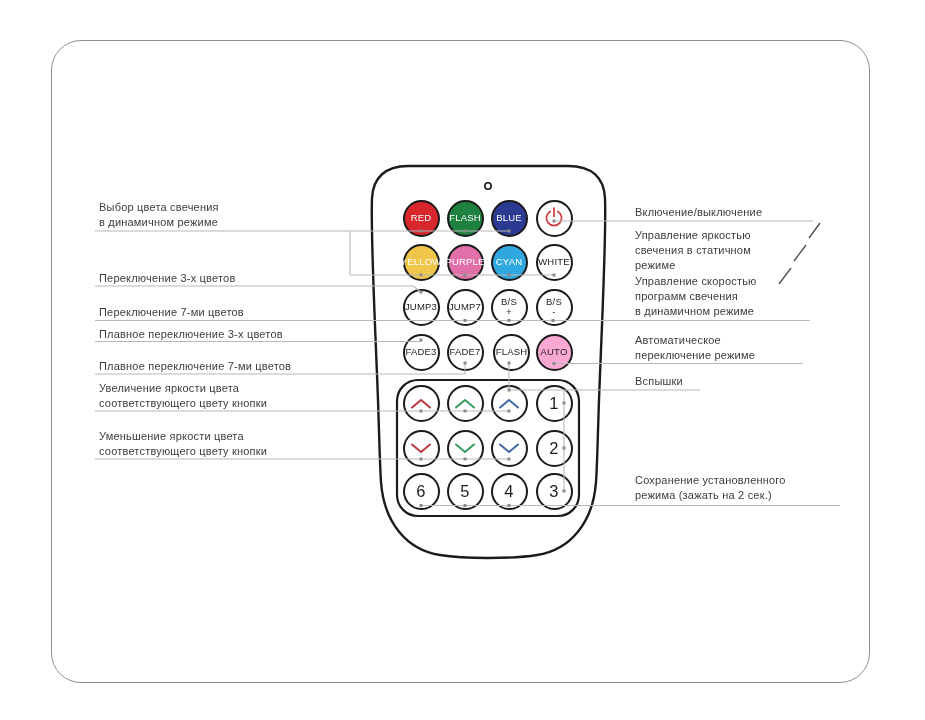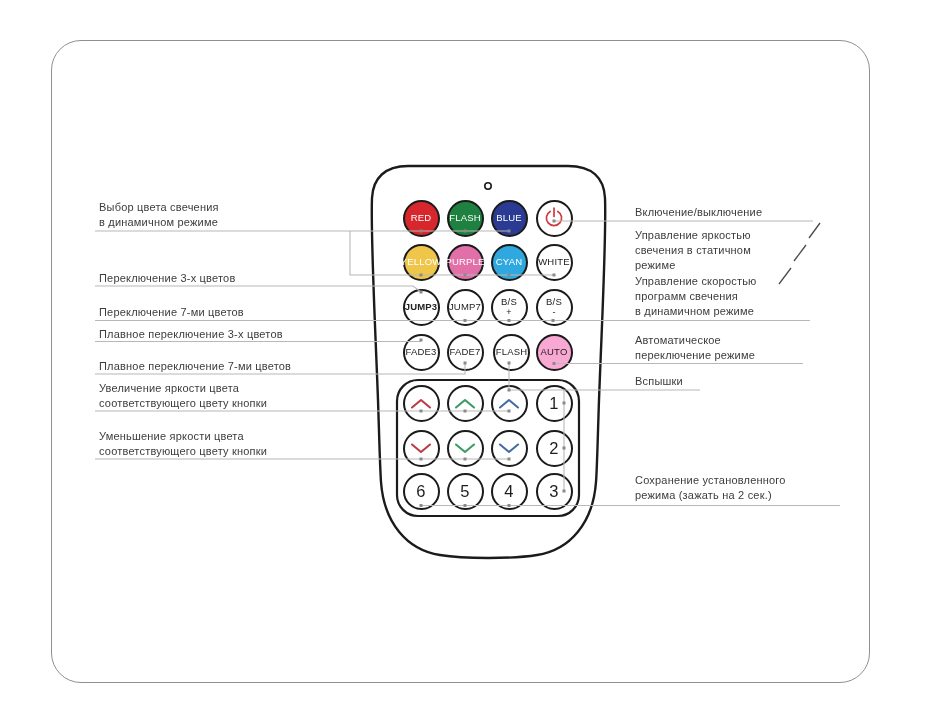--- a/index.html
+++ b/index.html
@@ -48,21 +48,21 @@
       <div class="btn" style="left: 446.5px; top: 243.5px; background: rgb(225, 112, 169);">
         <span class="btn-label" style="color: rgb(255, 255, 255);">PURPLE</span>
       </div>
       <div class="btn" style="left: 490.5px; top: 243.5px; background: rgb(47, 168, 224);">
         <span class="btn-label" style="color: rgb(255, 255, 255);">CYAN</span>
       </div>
       <div class="btn" style="left: 535.5px; top: 243.5px; background: rgb(255, 255, 255);">
         <span class="btn-label" style="color: rgb(34, 34, 34);">WHITE</span>
       </div>
       <div class="btn" style="left: 402.5px; top: 288.5px; background: rgb(255, 255, 255);">
-        <span class="btn-label" style="color: rgb(34, 34, 34); font-weight: bold;">JUMP3</span>
+        <span class="btn-label" style="color: rgb(34, 34, 34);">JUMP3</span>
       </div>
       <div class="btn" style="left: 446.5px; top: 288.5px; background: rgb(255, 255, 255);">
         <span class="btn-label" style="color: rgb(34, 34, 34);">JUMP7</span>
       </div>
       <div class="btn" style="left: 490.5px; top: 288.5px; background: rgb(255, 255, 255);">
         <span class="btn-label" style="color: rgb(34, 34, 34);">B/S</span>
         <span class="btn-sub" style="color: rgb(34, 34, 34);">+</span>
       </div>
       <div class="btn" style="left: 535.5px; top: 288.5px; background: rgb(255, 255, 255);">
         <span class="btn-label" style="color: rgb(34, 34, 34);">B/S</span>

